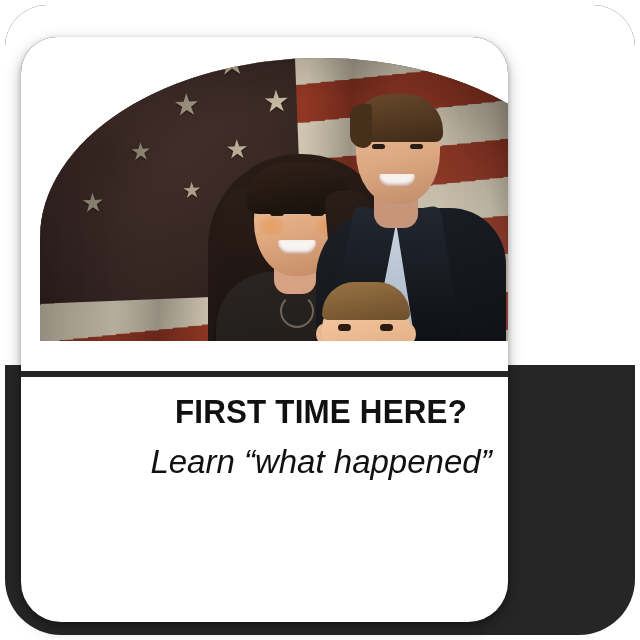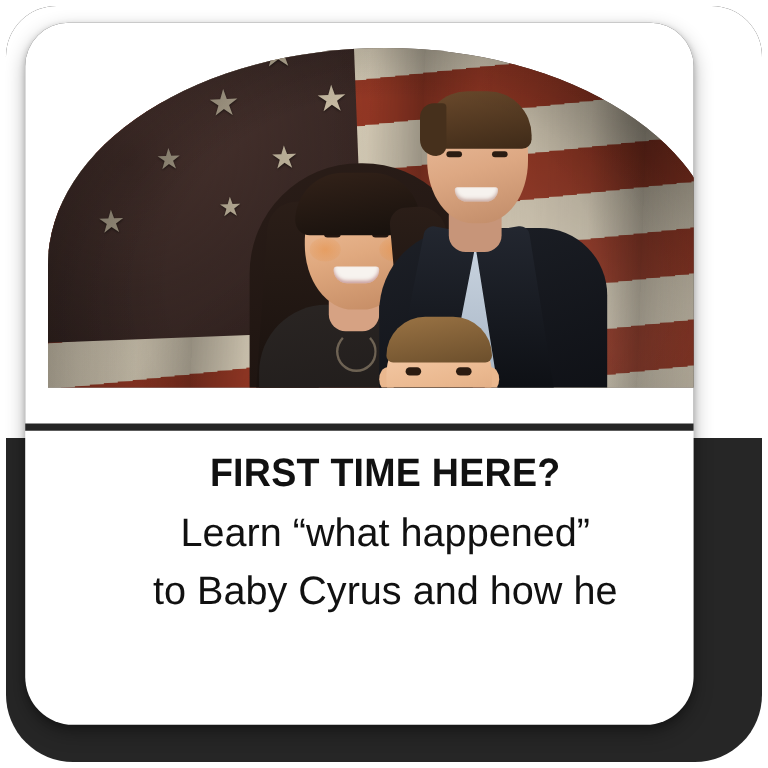--- a/index.html
+++ b/index.html
@@ -42,22 +42,22 @@
     width: 750px;
     height: 690px;
     background: #ffffff;
     border-radius: 50% 50% 0 0 / 62% 62% 0 0;
   }
 
   
   .white-card {
     position: absolute;
     left: 21px;
-    top: 19px;
-    width: 557px;
+    top: 37px;
+    width: 487px;
     height: 585px;
     background: #ffffff;
     border-radius: 36px 36px 40px 40px;
     overflow: hidden;
     box-shadow: 0 6px 16px rgba(0,0,0,0.30), 0 2px 5px rgba(0,0,0,0.22);
   }
 
   
   .card-arch-stroke {
     position: absolute;
@@ -409,21 +409,21 @@
   }
   .subline {
     font-family: "Liberation Sans", sans-serif;
     font-weight: 400;
     font-size: 33px;
     line-height: 1.44;
     margin: 0;
     padding-top: 10px;
     color: #111111;
   }
-  .subline div { white-space: nowrap; }
+  .subline div { white-space: nowrap; font-style: italic; }
 </style>
 </head>
 <body>
 
 <div id="card-root">
 
   <div class="frame-outer">
     <div class="frame-arch-cut"></div>
   </div>
 
@@ -500,18 +500,17 @@
         </div>
 
         <div class="photo-shade"></div>
       </div>
     </div>
 
     <div class="text-block">
       <div class="headline">FIRST TIME HERE?</div>
       <div class="subline">
         <div>Learn “what happened”</div>
-        <div>to Baby Cyrus and how he</div>
       </div>
     </div>
 
   </div>
 </div>
 
 </body></html>

